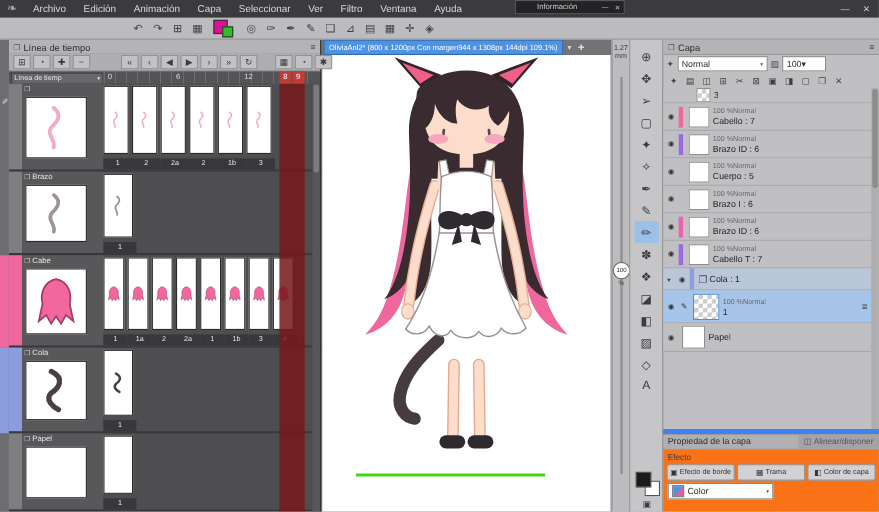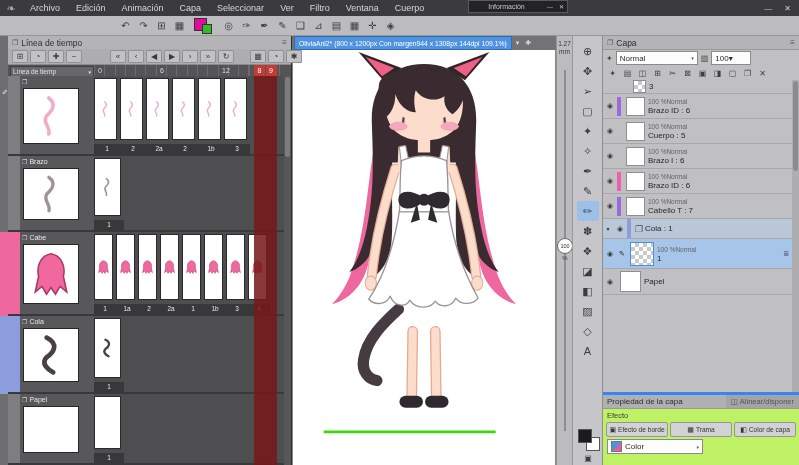--- a/index.html
+++ b/index.html
@@ -127,21 +127,21 @@
   .l-row.paper{height:26px}
   .l-row.paper .l-thumb{width:21px;height:21px}
   .l-row.partial{height:14px;border-bottom:1px solid #a8a8aa}
   .l-row.partial .l-thumb{width:13px;height:13px;margin-left:30px}
   .checker{background-color:#fff;background-image:linear-gradient(45deg,#c9c9cb 25%,transparent 25%,transparent 75%,#c9c9cb 75%),
            linear-gradient(45deg,#c9c9cb 25%,transparent 25%,transparent 75%,#c9c9cb 75%);
            background-size:8px 8px;background-position:0 0,4px 4px}
   .ly-scroll{position:absolute;right:0;top:44px;height:315px;width:7px;background:#aeaeb0}
   .ly-scroll .thumb{margin:1px;height:90px;background:#8c8c8e;border-radius:3px}
   
-  .props{position:absolute;left:0;right:0;bottom:0;height:70px;background:#bef264;border-top:3px solid #3b82f6}
+  .props{position:absolute;left:0;right:0;bottom:0;height:70px;background:#f97316;border-top:5px solid #3b82f6}
   .props-title{height:13px;display:flex;align-items:center;background:#b0b0b2;border-bottom:1px solid #9a9a9c;
                font-size:8px;padding-left:4px;gap:4px}
   .props-tab2{margin-left:auto;background:#a4a4a6;color:#55555a;font-size:7.5px;height:13px;display:flex;
               align-items:center;padding:0 5px;gap:2px}
   .sec-label{height:10px;font-size:7.5px;color:#3c3c3e;padding:2px 0 0 4px}
   .fx-btns{display:flex;gap:2px;padding:1px 3px}
   .fx-btn{flex:1;height:13px;background:#d2d2d4;border:1px solid #96969a;border-radius:2px;display:flex;
           align-items:center;justify-content:center;gap:2px;font-size:6.6px;color:#333}
   .fx-btn .ic{font-size:7px}
   .exprdrop{margin:1px 0 0 4px;width:88px;height:13px;background:#fdfdfd;border:1px solid #8a8a8c;display:flex;
@@ -155,21 +155,21 @@
   <span class="logo">❧</span>
   <div id="menu-items">
       <span class="menu-item">Archivo</span>
       <span class="menu-item">Edición</span>
       <span class="menu-item">Animación</span>
       <span class="menu-item">Capa</span>
       <span class="menu-item">Seleccionar</span>
       <span class="menu-item">Ver</span>
       <span class="menu-item">Filtro</span>
       <span class="menu-item">Ventana</span>
-      <span class="menu-item">Cuerpo</span>
+      <span class="menu-item">Ayuda</span>
     </div>
   <div class="wincontrols">
     <span>—</span>
     <span>✕</span>
   </div>
 </div>
 
 <div class="infowin">
   <span class="iw-title">Información</span>
   <span class="iw-btn">—</span>
@@ -577,20 +577,29 @@
     </div>
   <div class="ly-list" id="ly-list">
       <div class="l-row partial">
         <div class="l-thumb checker"></div>
         <div class="l-text">
           <span class="l-name">3</span>
         </div>
       </div>
       <div class="l-row">
         <span class="l-eye">◉</span>
+        <span class="l-chip" style="background: rgb(240, 102, 158);"></span>
+        <div class="l-thumb"></div>
+        <div class="l-text">
+          <span class="l-op">100 %Normal</span>
+          <span class="l-name">Cabello : 7</span>
+        </div>
+      </div>
+      <div class="l-row">
+        <span class="l-eye">◉</span>
         <span class="l-chip" style="background: rgb(154, 106, 224);"></span>
         <div class="l-thumb"></div>
         <div class="l-text">
           <span class="l-op">100 %Normal</span>
           <span class="l-name">Brazo ID : 6</span>
         </div>
       </div>
       <div class="l-row">
         <span class="l-eye">◉</span>
         <span class="l-chip" style="background: transparent;"></span>

